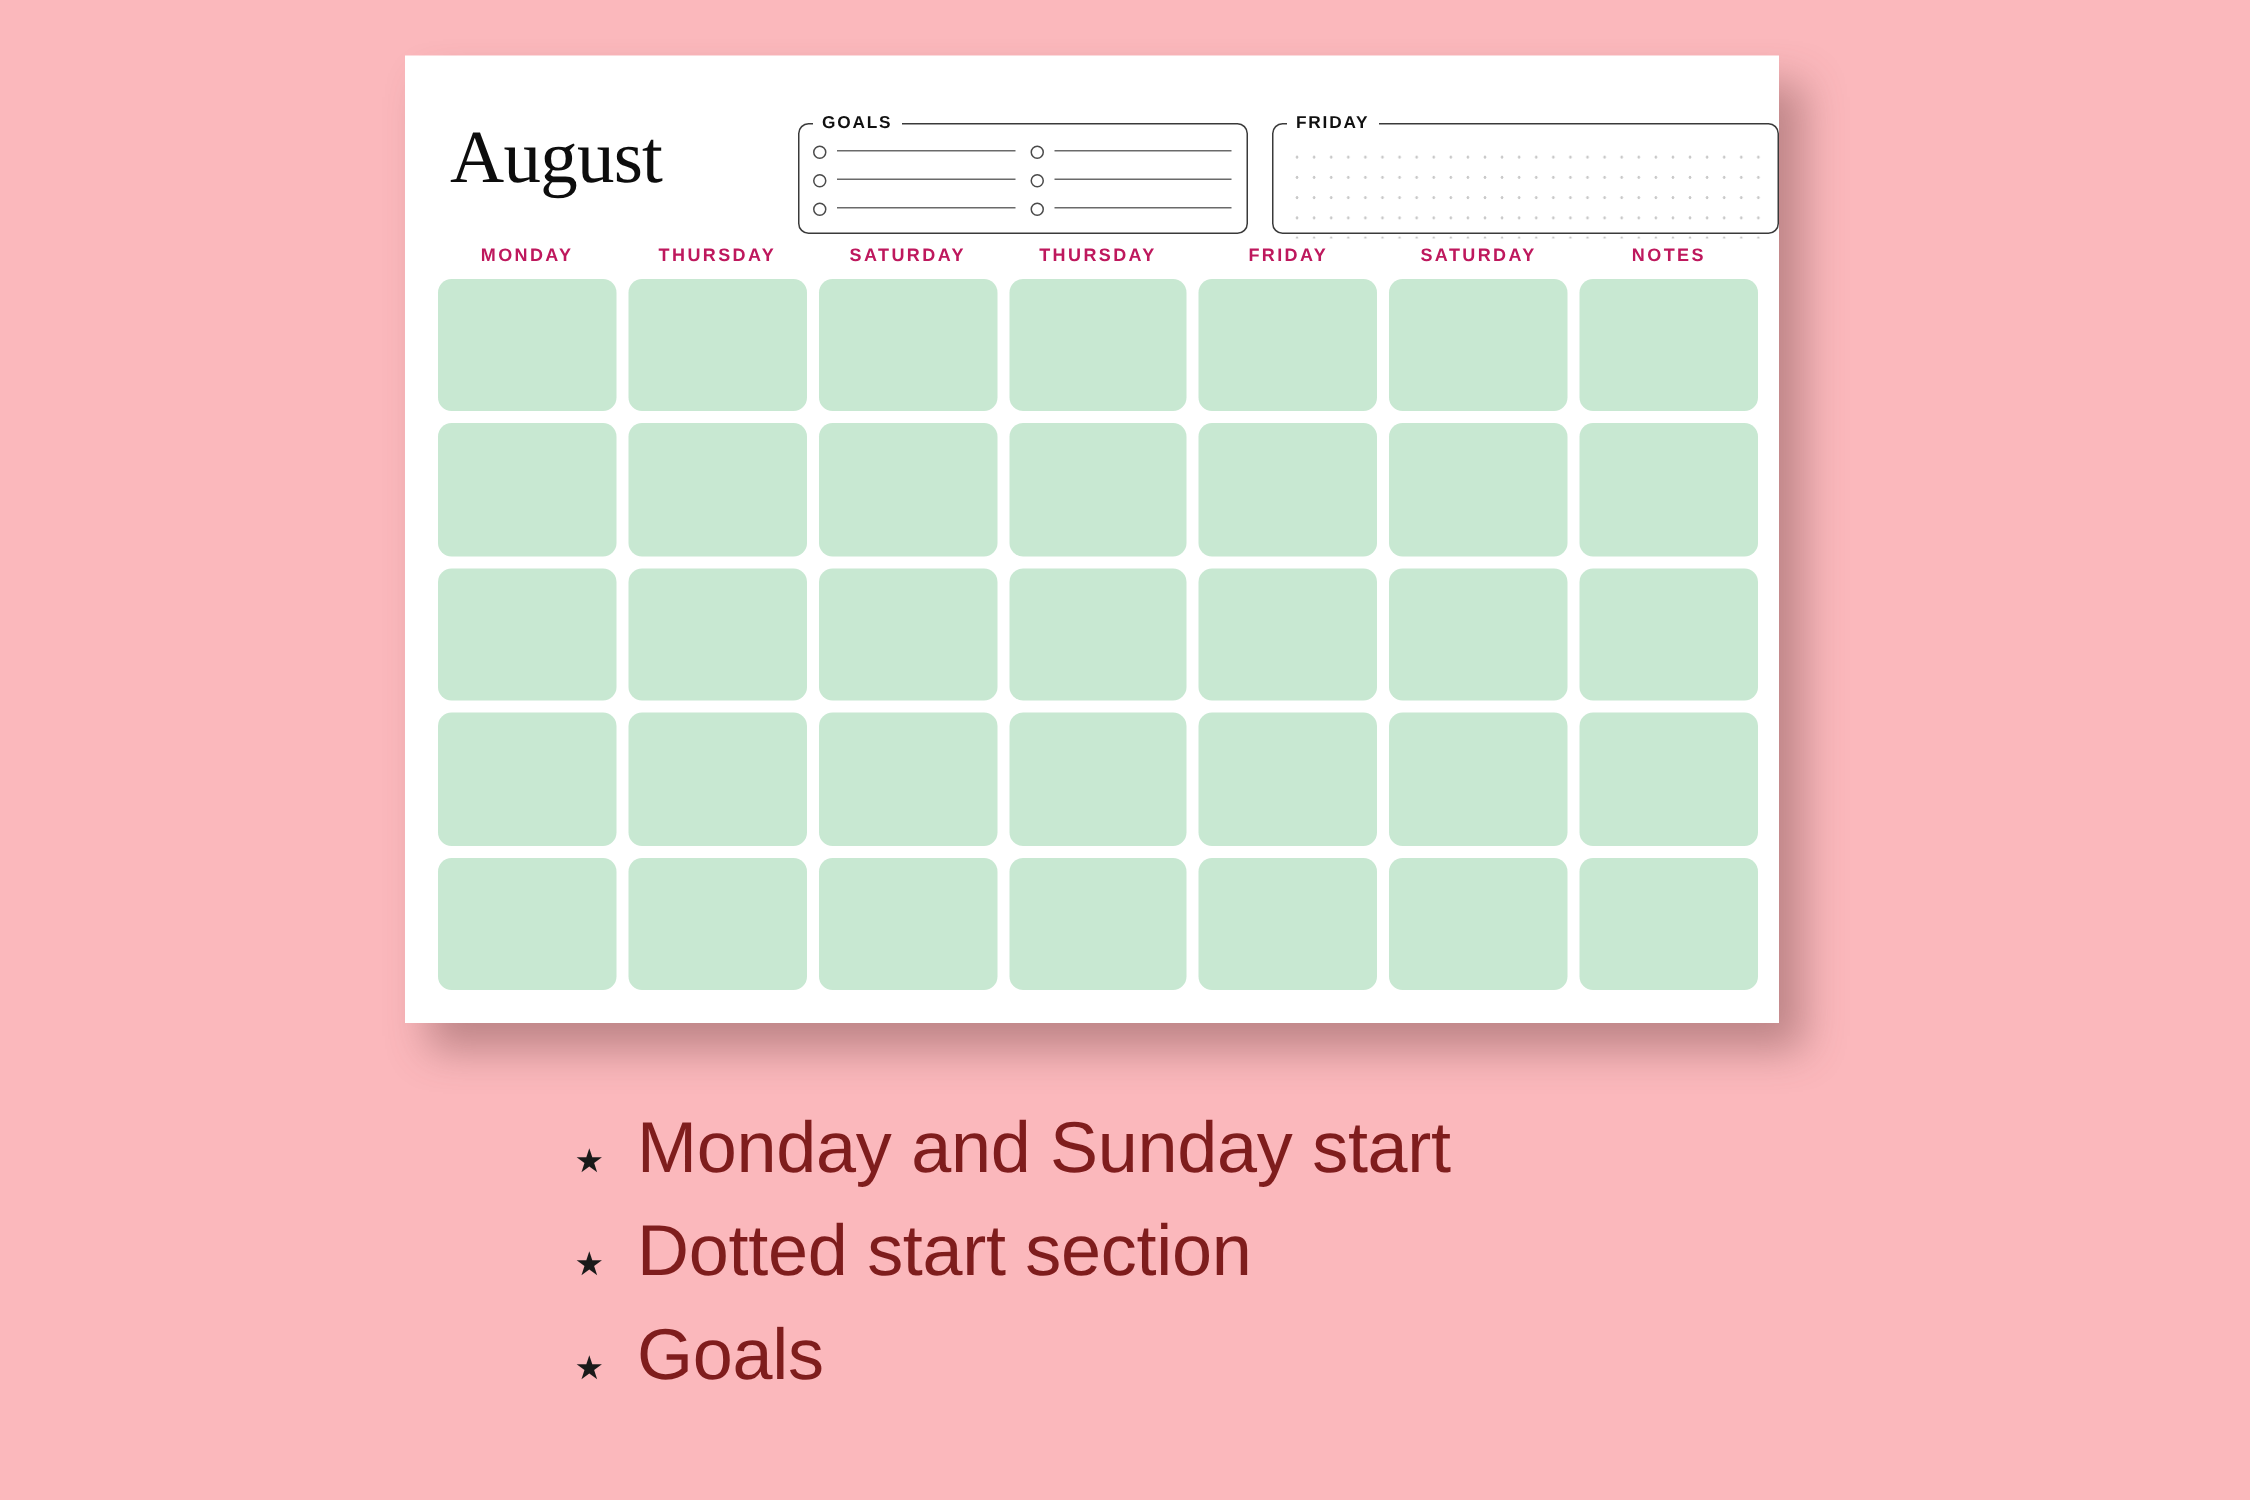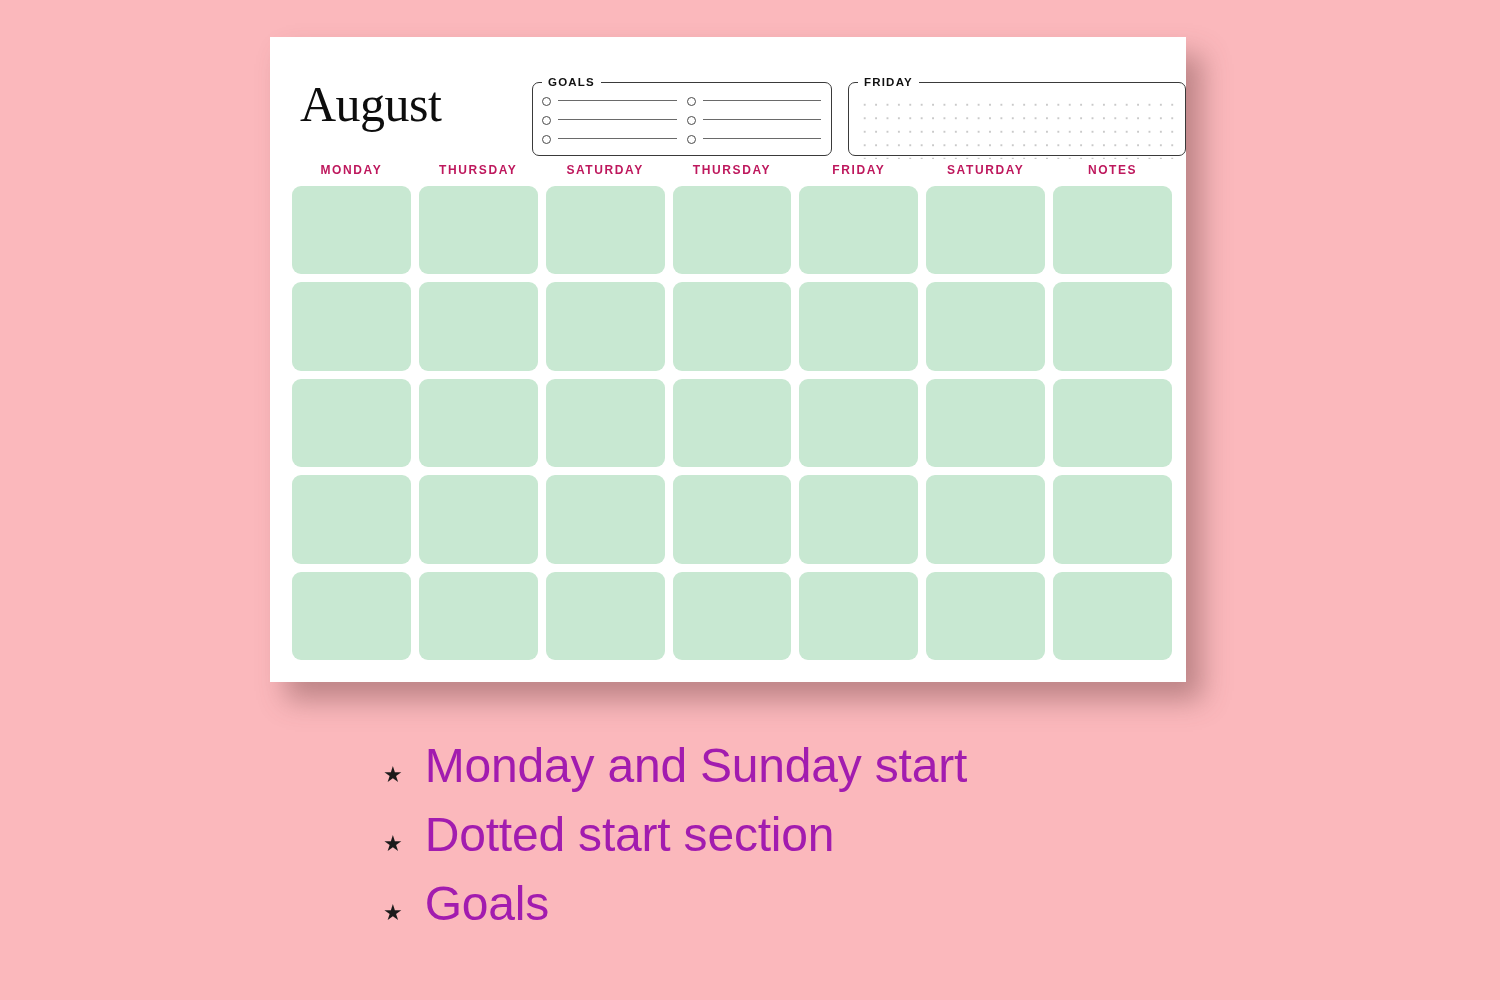--- a/index.html
+++ b/index.html
@@ -178,21 +178,21 @@
   .feature-star {
     font-size: 22px;
     color: #1a1a1a;
     line-height: 1;
   }
 
   .feature-text {
     font-family: "Liberation Sans", sans-serif;
     font-size: 48px;
     font-weight: 400;
-    color: #a21caf;
+    color: #7f1d1d;
     letter-spacing: -0.2px;
     line-height: 1;
   }
 </style>
 </head>
 <body>
 
 <div class="planner-sheet">
   <div class="sheet-inner">
 

